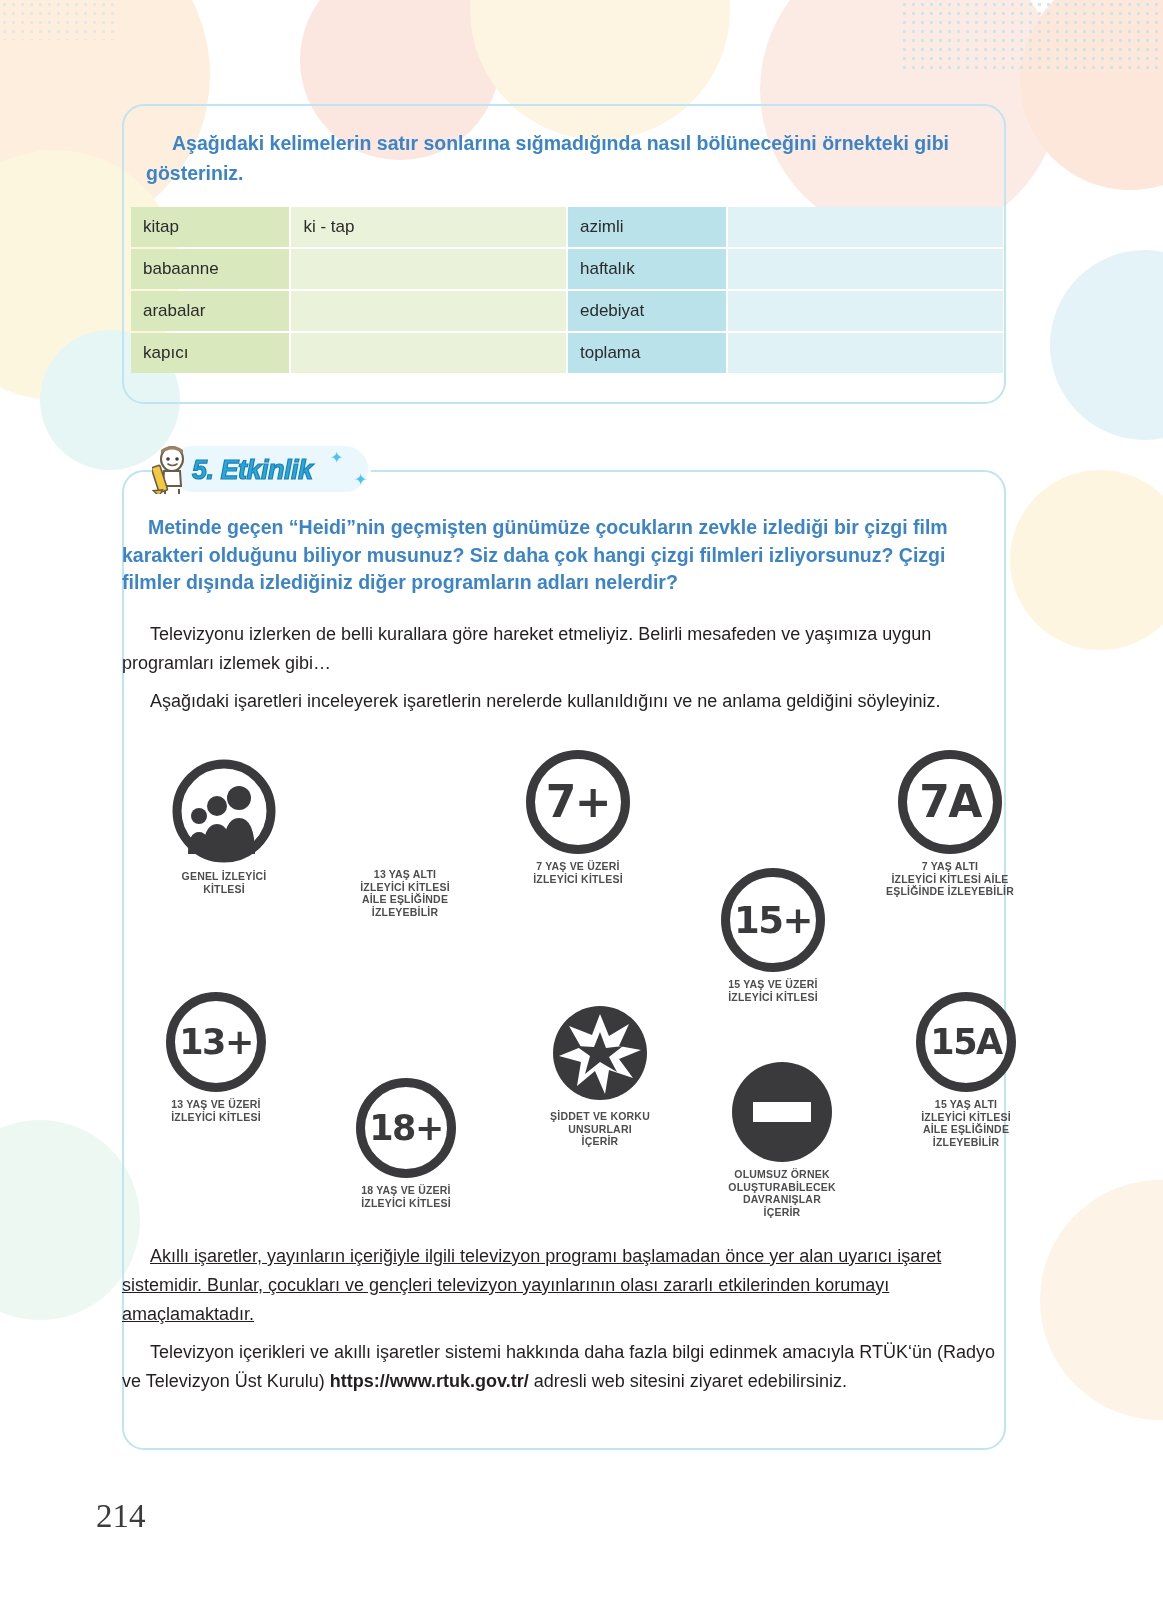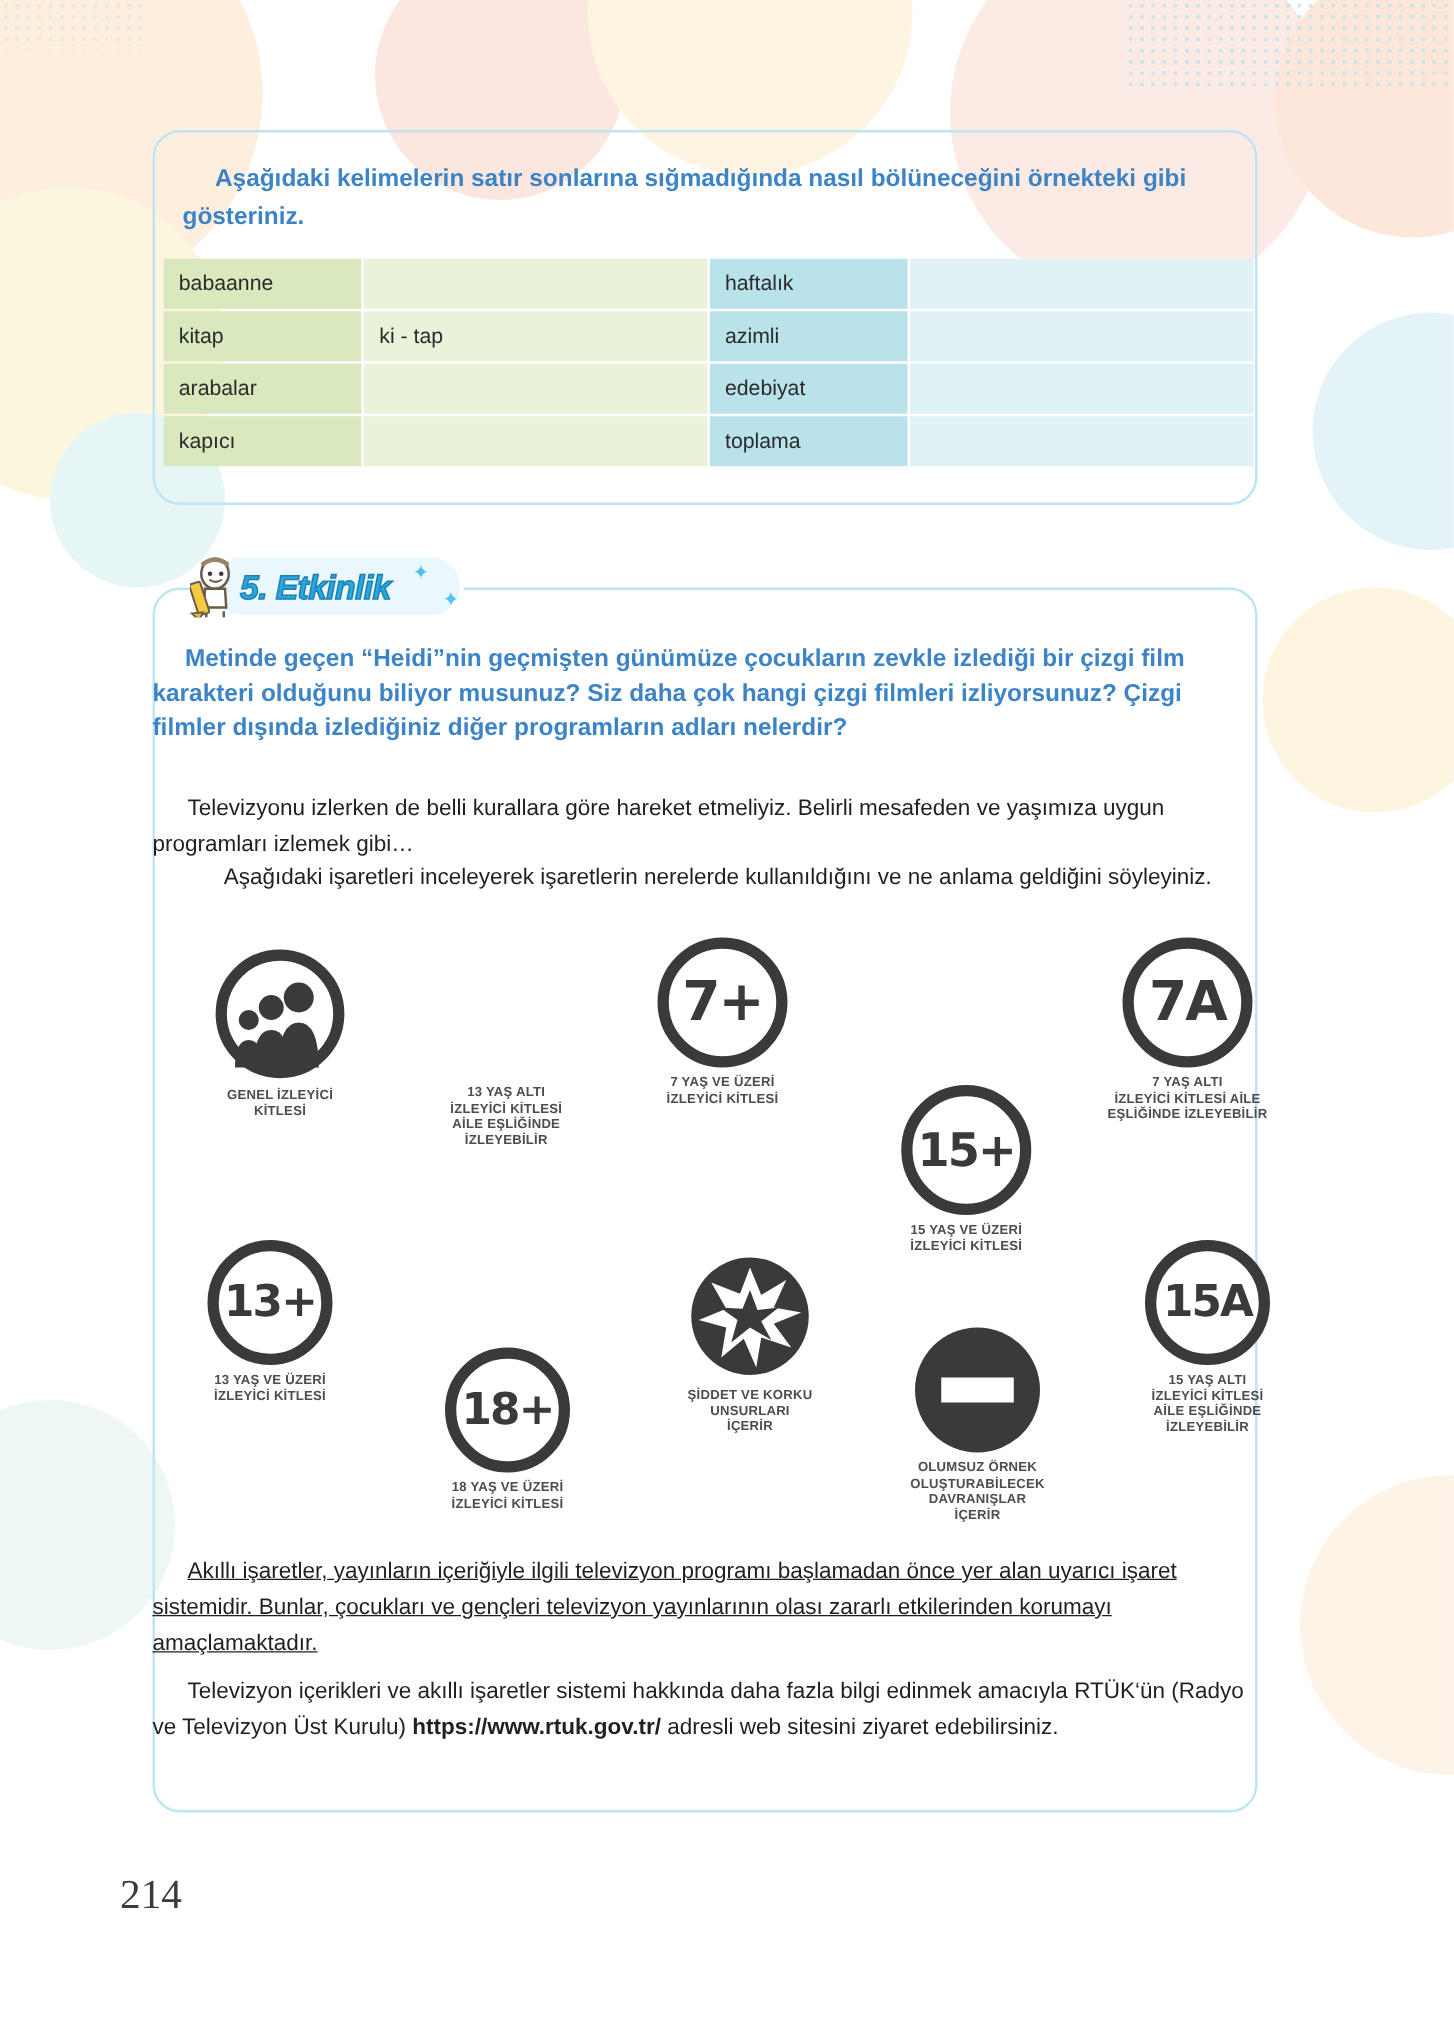--- a/index.html
+++ b/index.html
@@ -122,22 +122,22 @@
   }
 
   .para {
     position: absolute;
     width: 880px;
     font-size: 18px;
     line-height: 29px;
     color: #231f20;
     text-indent: 28px;
   }
-  .p1 { left: 122px; top: 620px; margin-top: 12px; }
-  .p2 { left: 122px; top: 687px; padding-left: 29px; }
+  .p1 { left: 122px; top: 620px; }
+  .p2 { left: 122px; top: 687px; }
   .p3 { left: 122px; top: 1242px; text-decoration: underline; }
   .p4 { left: 122px; top: 1338px; }
 
   .url-bold { font-weight: bold; }
 
   
   .symbols { position: absolute; left: 122px; top: 750px; width: 890px; height: 485px; }
 
   .sym { position: absolute; text-align: center; }
   .sym-cap {
@@ -202,29 +202,29 @@
 
 <div class="page">
 
   <div class="panel-top"></div>
 
   <div class="heading">Aşağıdaki kelimelerin satır sonlarına sığmadığında nasıl bölüneceğini örnekteki gibi gösteriniz.</div>
 
   <table class="wtable">
     <tbody>
       <tr>
+        <td class="c-green-dark">kitap</td>
+        <td class="c-green-light answer-red">ki - tap</td>
+        <td class="c-blue-dark">azimli</td>
+        <td class="c-blue-light"></td>
+      </tr>
+      <tr>
         <td class="c-green-dark">babaanne</td>
         <td class="c-green-light"></td>
         <td class="c-blue-dark">haftalık</td>
-        <td class="c-blue-light"></td>
-      </tr>
-      <tr>
-        <td class="c-green-dark">kitap</td>
-        <td class="c-green-light answer-red">ki - tap</td>
-        <td class="c-blue-dark">azimli</td>
         <td class="c-blue-light"></td>
       </tr>
       <tr>
         <td class="c-green-dark">arabalar</td>
         <td class="c-green-light"></td>
         <td class="c-blue-dark">edebiyat</td>
         <td class="c-blue-light"></td>
       </tr>
       <tr>
         <td class="c-green-dark">kapıcı</td>

